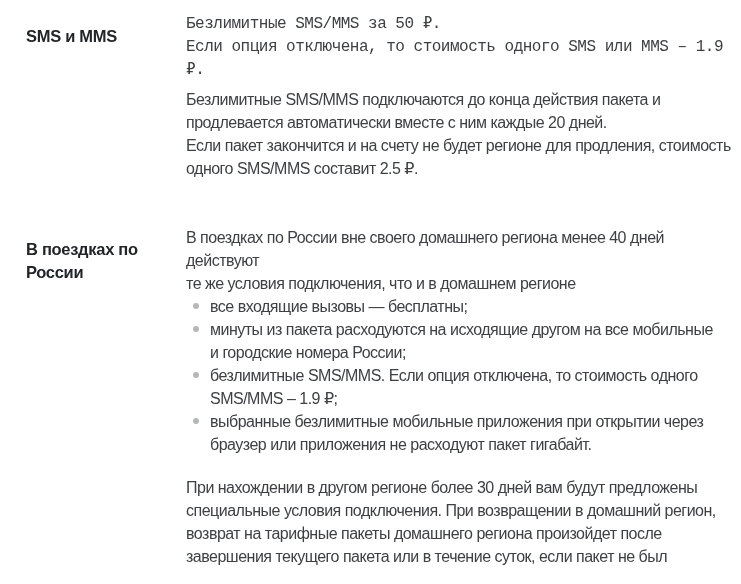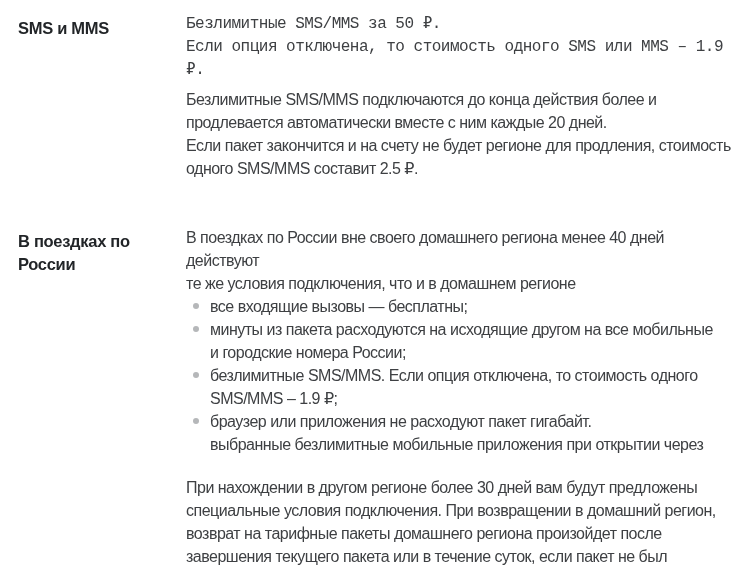--- a/index.html
+++ b/index.html
@@ -20,21 +20,21 @@
   .doc {
     padding: 13px 4px 0 14px;
   }
   .section {
     display: grid;
     grid-template-columns: 172px 1fr;
     align-items: start;
   }
   .section-sms { margin-bottom: 46px; }
   .row-label {
-    margin: 4px;
+    margin: 12px;
     font-size: 16.5px;
     font-weight: 700;
     letter-spacing: -0.3px;
     line-height: 23px;
     color: #222528;
   }
   .para { margin: 0; }
   .para.gap-after { margin-bottom: 6px; font-family: Liberation Mono, monospace; }
   .line { display: block; }
   ul.cond-list {
@@ -62,21 +62,21 @@
 <main class="doc">
 
   <section class="section section-sms">
     <h3 class="row-label">SMS и MMS</h3>
     <div class="content">
       <p class="para gap-after">
         <span class="line">Безлимитные SMS/MMS за 50 ₽.</span>
         <span class="line">Если опция отключена, то стоимость одного SMS или MMS – 1.9 ₽.</span>
       </p>
       <p class="para">
-        <span class="line">Безлимитные SMS/MMS подключаются до конца действия более и</span>
+        <span class="line">Безлимитные SMS/MMS подключаются до конца действия пакета и</span>
         <span class="line">продлевается автоматически вместе с ним каждые 20 дней.</span>
         <span class="line">Если пакет закончится и на счету не будет регионе для продления, стоимость</span>
         <span class="line">одного SMS/MMS составит 2.5 ₽.</span>
       </p>
     </div>
   </section>
 
   <section class="section">
     <h3 class="row-label">В поездках по России</h3>
     <div class="content">
@@ -94,22 +94,22 @@
           <span class="line">минуты из пакета расходуются на исходящие другом на все мобильные</span>
           <span class="line">и городские номера России;</span>
         </li>
         <li>
           <span class="dot"></span>
           <span class="line">безлимитные SMS/MMS. Если опция отключена, то стоимость одного</span>
           <span class="line">SMS/MMS – 1.9 ₽;</span>
         </li>
         <li>
           <span class="dot"></span>
+          <span class="line">выбранные безлимитные мобильные приложения при открытии через</span>
           <span class="line">браузер или приложения не расходуют пакет гигабайт.</span>
-          <span class="line">выбранные безлимитные мобильные приложения при открытии через</span>
         </li>
       </ul>
       <p class="para">
         <span class="line">При нахождении в другом регионе более 30 дней вам будут предложены</span>
         <span class="line">специальные условия подключения. При возвращении в домашний регион,</span>
         <span class="line">возврат на тарифные пакеты домашнего региона произойдет после</span>
         <span class="line">завершения текущего пакета или в течение суток, если пакет не был</span>
 
       </p>
     </div>

